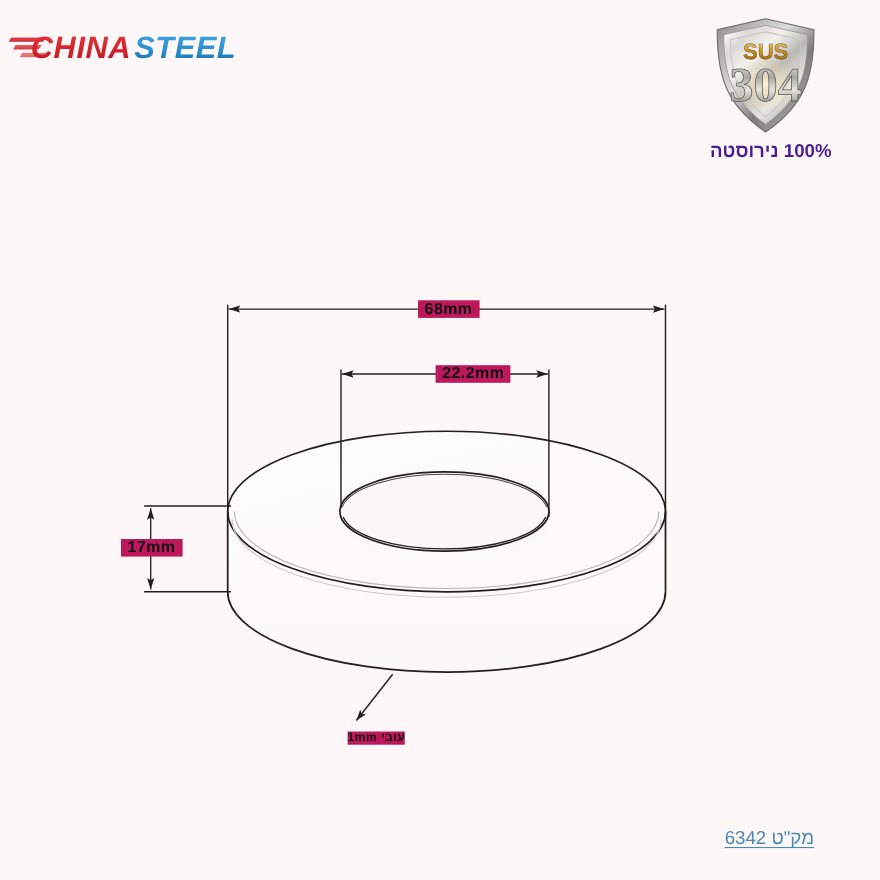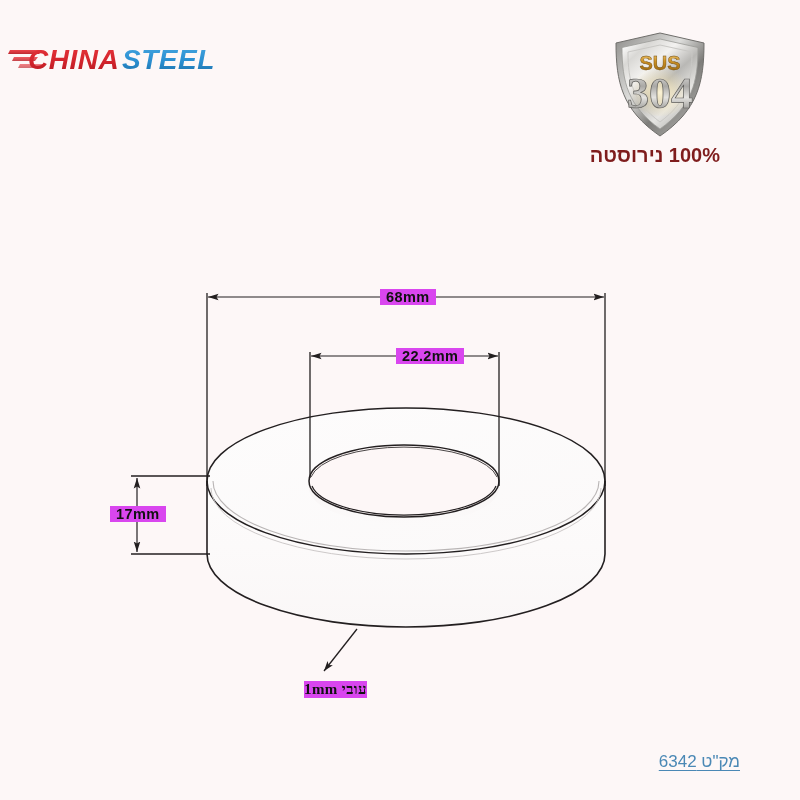--- a/index.html
+++ b/index.html
@@ -3,75 +3,74 @@
 <meta charset="utf-8">
 <style>
   * { box-sizing: border-box; margin: 0; padding: 0; }
   html, body { width: 800px; height: 800px; }
   body {
     background: #fdf7f7;
     font-family: "Liberation Sans", sans-serif;
     position: relative;
     overflow: hidden;
   }
-  #root { position: absolute; inset: 0; margin-top: 16px; }
+  #root { position: absolute; inset: 0; }
 
   
   .brand {
     position: absolute;
     left: 8px; top: 18px;
     width: 250px; height: 46px;
   }
   .brand-svg { display: block; }
 
   
   .badge-wrap {
     position: absolute;
-    right: 80px; top: 14px;
+    right: 44px; top: 14px;
     width: 120px;
     text-align: right;
   }
   .badge-svg { display: block; margin: 0 auto; }
   .badge-caption {
     margin-top: 2px;
-    font-size: 20px;
+    font-size: 17px;
     font-weight: bold;
-    color: #7f1d1d;
+    color: #4c1d95;
     direction: rtl;
     letter-spacing: 0px;
     white-space: nowrap;
   }
 
   
   .drawing {
     position: absolute;
     left: 0; top: 0;
     width: 800px; height: 800px;
   }
 
   
   .dim-label {
     position: absolute;
     font-size: 14.5px;
     font-weight: bold;
     color: #111;
     letter-spacing: 0.4px;
     white-space: nowrap;
-    background: #d946ef;
+    background: #be185d;
     padding: 0 6px;
   }
   #dim-outer-label { left: 380px; top: 273px; }
   #dim-inner-label { left: 396px; top: 332px; }
   #dim-height-label { left: 110px; top: 490px; text-align: center; }
   #dim-thickness-label {
-    left: 304px; top: 665px;
+    left: 316px; top: 665px;
     direction: rtl;
-    font-size: 15px;
+    font-size: 11px;
     padding: 0;
-    font-family: Liberation Serif, serif;
   }
 
   
   .catalog {
     position: absolute;
     right: 60px; bottom: 28px;
     font-size: 17px;
     color: #4a88b5;
     text-decoration: underline;
     text-underline-offset: 3px;

